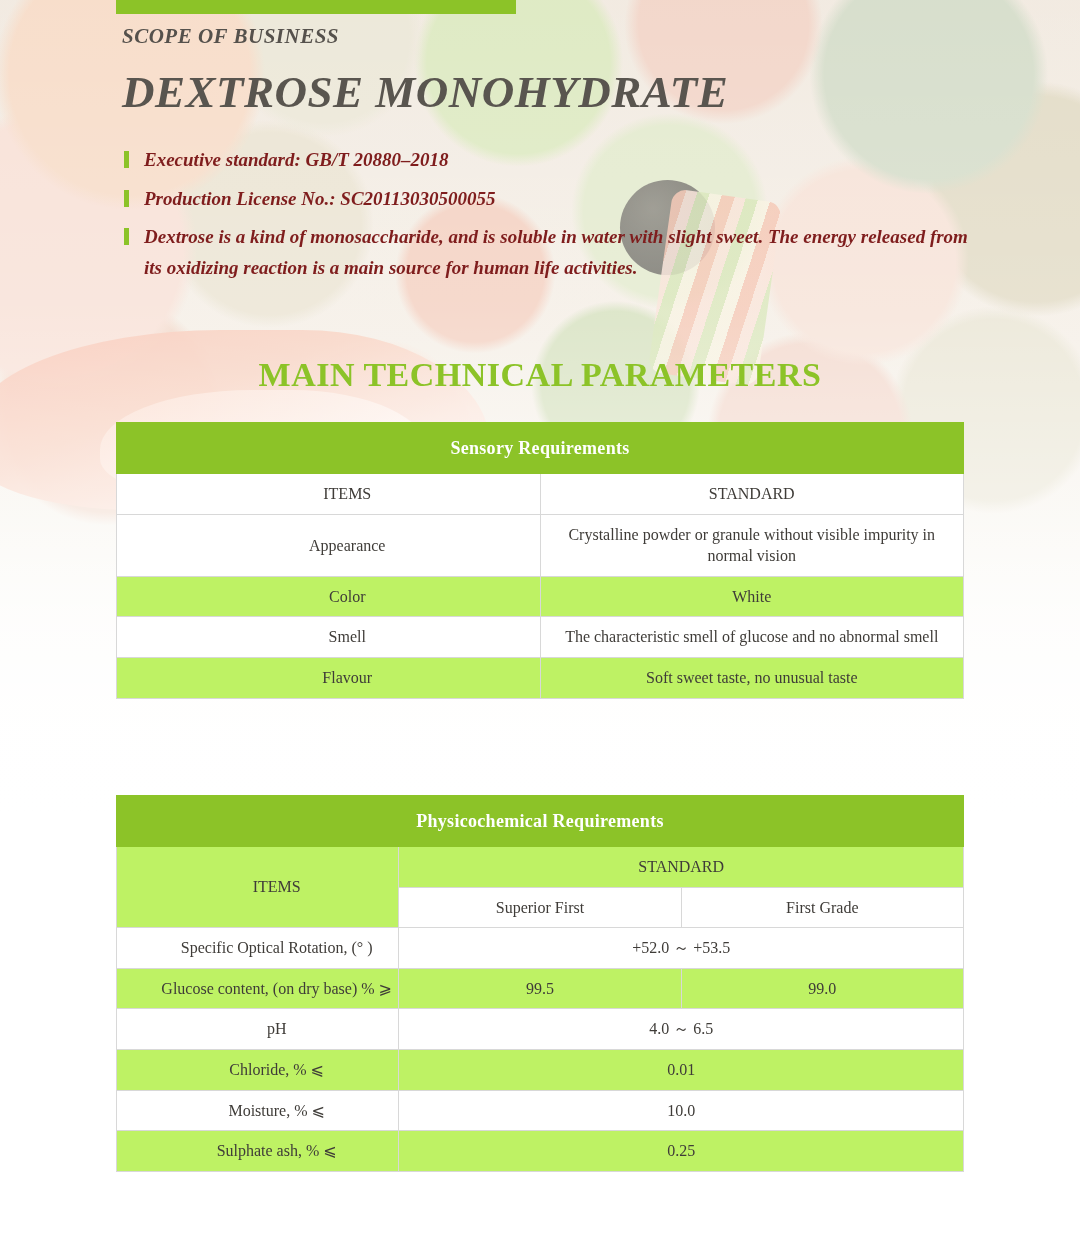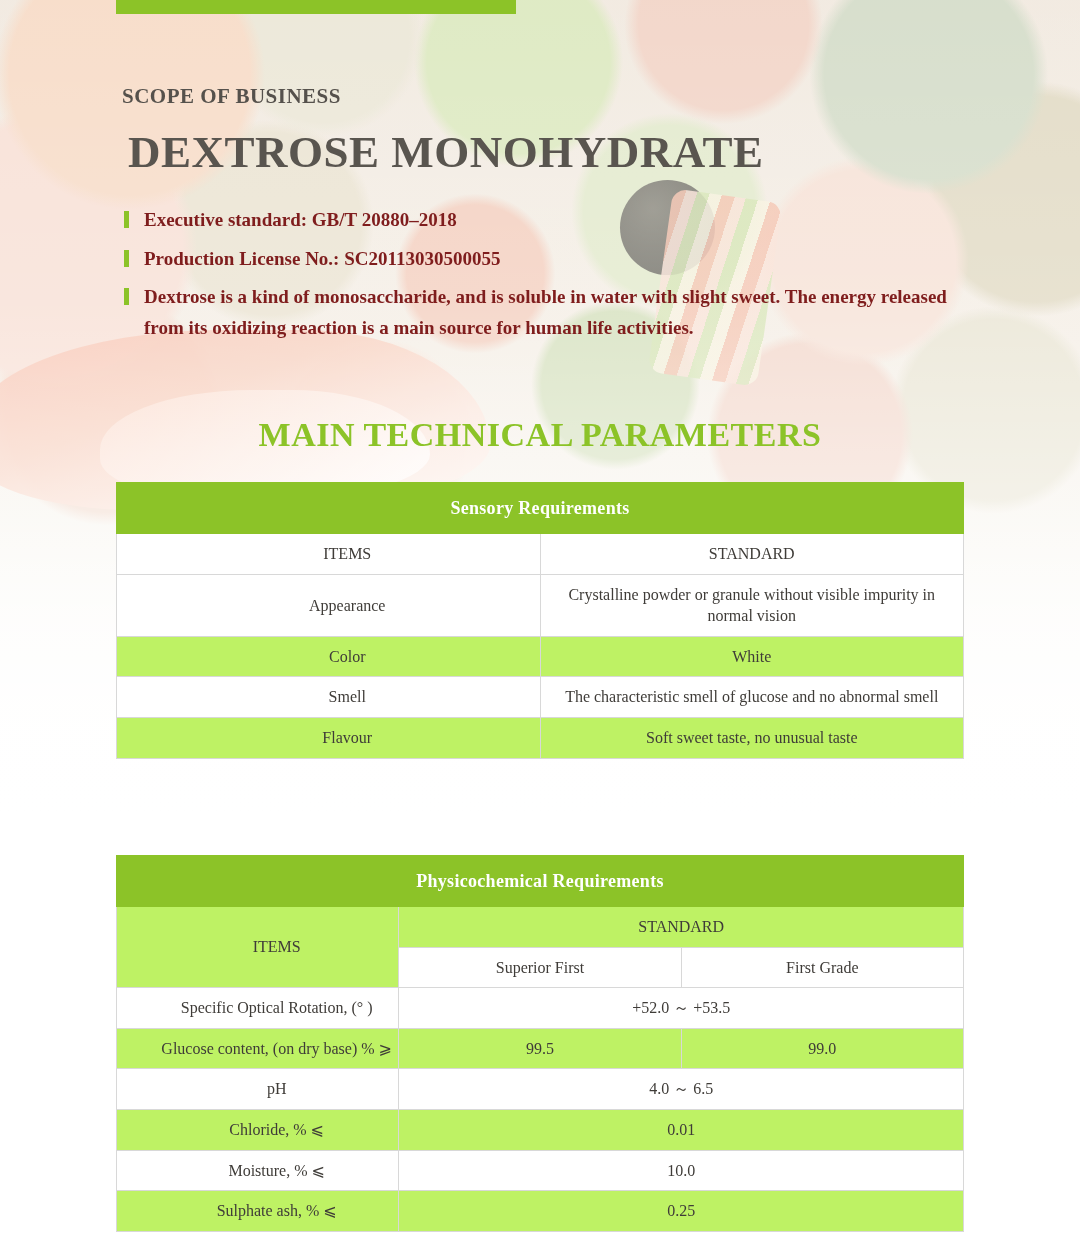--- a/index.html
+++ b/index.html
@@ -122,35 +122,36 @@
     z-index: 3;
   }
 
   
   .page {
     position: relative;
     z-index: 2;
     padding: 0;
   }
   .header {
-    padding: 84px 0 0 122px;
+    padding: 24px 0 0 122px;
+    font-style: italic;
   }
   .kicker {
     font-size: 21px;
     letter-spacing: .5px;
     font-weight: bold;
     color: #55514c;
     margin: 0 0 18px 0;
   }
   .main-title {
     font-size: 45px;
     font-weight: bold;
     color: #59554f;
     letter-spacing: .5px;
-    margin: 0 0 26px 6px;
+    margin: 0 0 26px 0;
     line-height: 1.15;
   }
   .bullets {
     margin: 0;
     padding: 0;
     list-style: none;
   }
   .bullets li {
     position: relative;
     padding-left: 22px;

